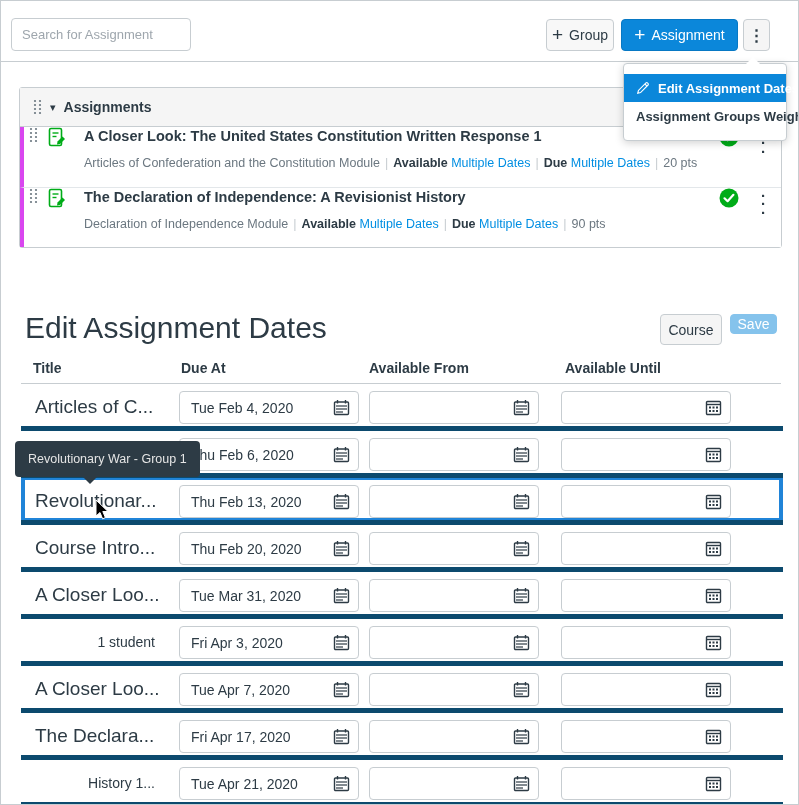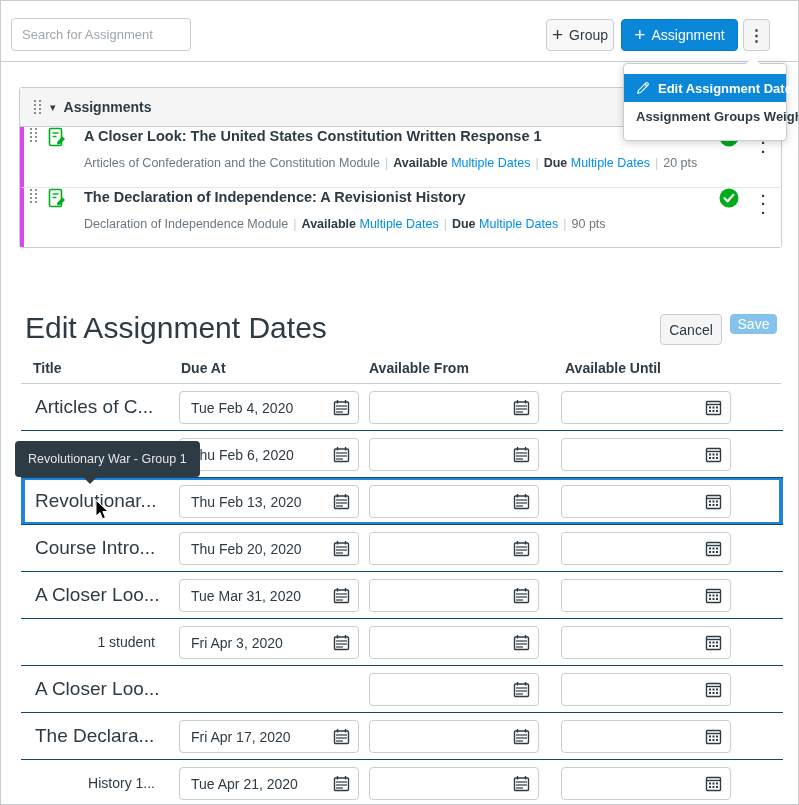--- a/index.html
+++ b/index.html
@@ -62,21 +62,21 @@
   .btn-cancel { position:absolute; left:659px; top:313px; width:62px; height:31px;
     background:#F5F5F5; border:1px solid #C7CDD1; border-radius:4px; font-size:14px;
     color:#2D3B45; cursor:pointer; font-family:"Liberation Sans",sans-serif; }
   .btn-save { position:absolute; left:729px; top:313px; width:47px; height:20px;
     background:#85C3EC; border:1px solid #85C3EC; border-radius:4px; font-size:14px;
     color:#fff; cursor:default; font-family:"Liberation Sans",sans-serif; }
   .col-head { position:absolute; top:359px; font-size:14px; font-weight:bold; color:#2D3B45; }
   .col-title { left:32px; } .col-due { left:180px; } .col-from { left:368px; } .col-until { left:564px; }
   .table-top-divider { position:absolute; left:20px; top:382px; width:760px; height:1px; background:#C7CDD1; }
 
-  .erow { position:absolute; left:20px; width:762px; height:47px; border-bottom:1px solid #0c4a6e; background:#fff; }
+  .erow { position:absolute; left:20px; width:762px; height:47px; border-bottom:5px solid #0c4a6e; background:#fff; }
   .erow.selected::after { content:""; position:absolute; inset:0; pointer-events:none;
     border:2px solid #2084D8; border-left-width:4px; border-right-width:4px; }
   .erow .etitle { position:absolute; left:14px; top:0; height:46px; line-height:46px;
     font-size:19px; color:#2D3B45; white-space:nowrap; }
   .erow .etitle.small { width:120px; text-align:right; font-size:14px; }
   .date-field { position:absolute; top:7px; height:33px; border:1px solid #C7CDD1;
     border-radius:4px; background:#fff; display:flex; align-items:center; }
   .date-field input { border:none; outline:none; flex:1; height:100%; padding:0 0 0 11px;
     font-size:14px; color:#2D3B45; font-family:"Liberation Sans",sans-serif; background:transparent; min-width:0; }
   .date-field .cal { flex:none; margin-right:8px; display:flex; }
@@ -200,21 +200,21 @@
       </div>
       <svg class="al-status" width="20" height="20" viewBox="0 0 20 20">
         <circle cx="10" cy="10" r="9.5" fill="#00AC18"></circle>
         <path d="M5.5 10.3 L8.6 13.2 L14.4 6.8" fill="none" stroke="#fff" stroke-width="2.2" stroke-linecap="round" stroke-linejoin="round"></path>
       </svg>
       <div class="al-kebab">.<br>.<br>.</div>
     </div>
   </div>
 
   <h1 class="editor-heading">Edit Assignment Dates</h1>
-  <button class="btn-cancel">Cancel</button>
+  <button class="btn-cancel">Course</button>
   <button class="btn-save">Save</button>
 
   <div class="col-head col-title">Title</div>
   <div class="col-head col-due">Due At</div>
   <div class="col-head col-from">Available From</div>
   <div class="col-head col-until">Available Until</div>
   <div class="table-top-divider"></div>
 
   <div id="erows">
       <div class="erow" style="top: 383px;">
@@ -488,20 +488,33 @@
               <rect x="4" y="11" width="2" height="2"></rect>
                 <rect x="7.5" y="11" width="2" height="2"></rect>
                 <rect x="11" y="11" width="2" height="2"></rect>
             </g>
           </svg>
         </span>
       </div>
     </div>
       <div class="erow" style="top: 665px;">
       <div class="etitle">A Closer Loo...</div>
+      <div class="date-field f-due">
+        <input type="text" value="Tue Apr 7, 2020" style="">
+        <span class="cal">
+          <svg width="17" height="17" viewBox="0 0 17 17">
+            <rect x="1.5" y="3" width="14" height="12.5" rx="1" fill="none" stroke="#2D3B45" stroke-width="1.4"></rect>
+            <line x1="4.5" y1="1" x2="4.5" y2="4.5" stroke="#2D3B45" stroke-width="1.4"></line>
+            <line x1="12.5" y1="1" x2="12.5" y2="4.5" stroke="#2D3B45" stroke-width="1.4"></line>
+            <line x1="3" y1="7" x2="14" y2="7" stroke="#2D3B45" stroke-width="1.2"></line>
+            <line x1="3" y1="10" x2="14" y2="10" stroke="#2D3B45" stroke-width="1.2"></line>
+            <line x1="3" y1="13" x2="10" y2="13" stroke="#2D3B45" stroke-width="1.2"></line>
+          </svg>
+        </span>
+      </div>
       <div class="date-field f-from">
         <input type="text" value="" style="">
         <span class="cal">
           <svg width="17" height="17" viewBox="0 0 17 17">
             <rect x="1.5" y="3" width="14" height="12.5" rx="1" fill="none" stroke="#2D3B45" stroke-width="1.4"></rect>
             <line x1="4.5" y1="1" x2="4.5" y2="4.5" stroke="#2D3B45" stroke-width="1.4"></line>
             <line x1="12.5" y1="1" x2="12.5" y2="4.5" stroke="#2D3B45" stroke-width="1.4"></line>
             <line x1="3" y1="7" x2="14" y2="7" stroke="#2D3B45" stroke-width="1.2"></line>
             <line x1="3" y1="10" x2="14" y2="10" stroke="#2D3B45" stroke-width="1.2"></line>
             <line x1="3" y1="13" x2="10" y2="13" stroke="#2D3B45" stroke-width="1.2"></line>

